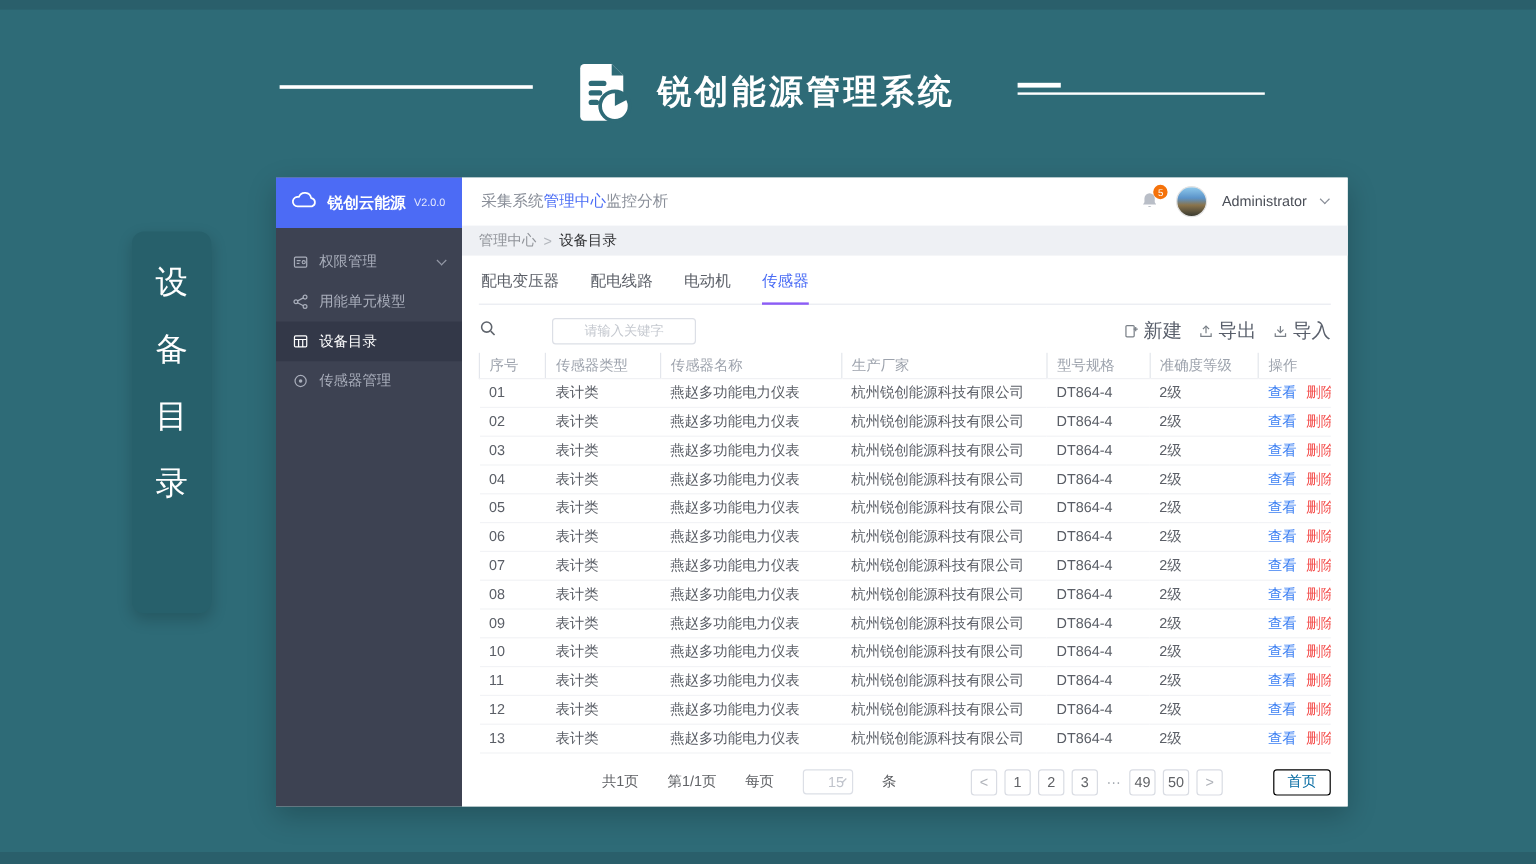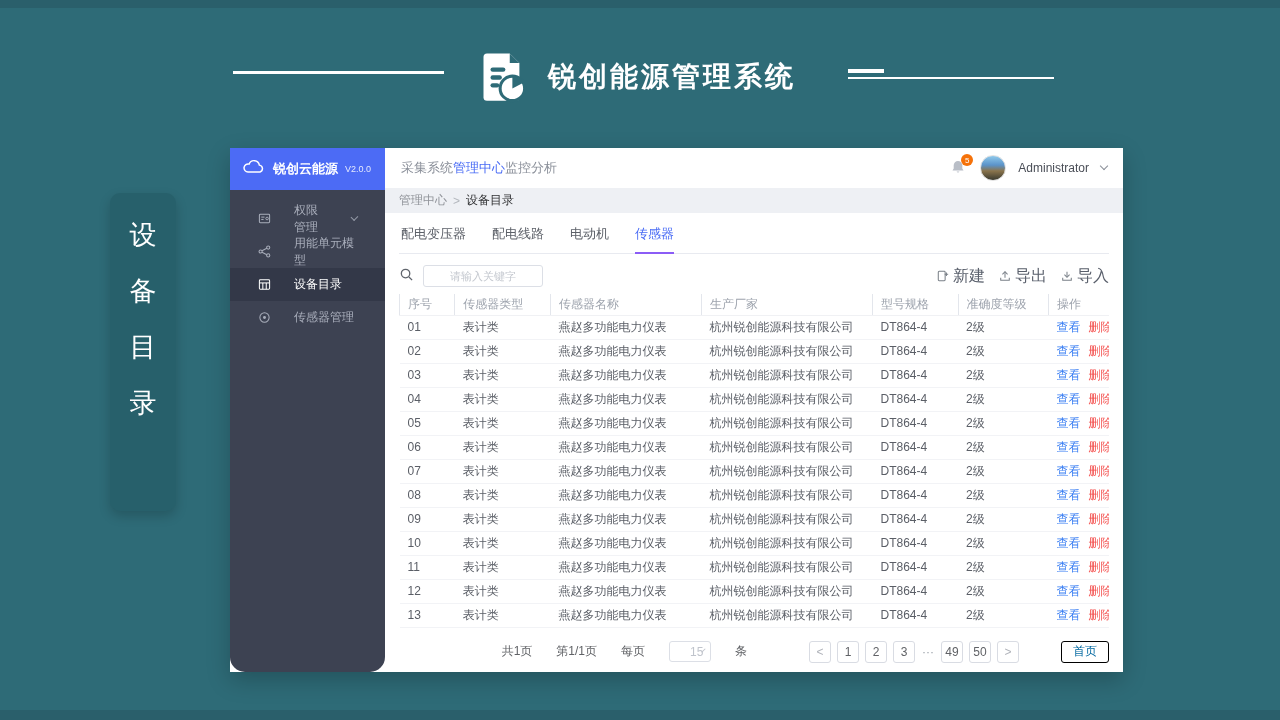--- a/index.html
+++ b/index.html
@@ -18,26 +18,26 @@
   
   .side-tab { position:absolute; left:110px; top:193px; width:66px; height:318px; background:#27606b;
     border-radius:10px; box-shadow:0 5px 12px rgba(0,0,0,.18); display:flex; flex-direction:column;
     align-items:center; padding-top:24px; gap:20px; color:#fff; font-size:27px; }
 
   
   .window { position:absolute; left:230px; top:148px; width:893px; height:524px; display:flex;
     box-shadow:0 8px 22px rgba(0,0,0,.22); background:#fff; }
 
   
-  .sidebar { width:155px; background:#3d4252; flex-shrink:0; display:flex; flex-direction:column;border-radius:15px; }
+  .sidebar { width:155px; background:#3d4252; flex-shrink:0; display:flex; flex-direction:column; }
   .sb-logo { height:42px; background:#4c6bf5; display:flex; align-items:center; padding:0 12px; gap:7px; color:#fff; }
   .sb-logo-name { font-size:13px; font-weight:bold; }
   .sb-logo-ver { font-size:9px; opacity:.85; }
   .menu { padding-top:12px; }
-  .menu-item { height:33px; display:flex; align-items:center; padding:0 28px; gap:23px; color:#a9aebb; font-size:12px; cursor:pointer; }
+  .menu-item { height:33px; display:flex; align-items:center; padding:0 14px; gap:9px; color:#a9aebb; font-size:12px; cursor:pointer; }
   .menu-item.active { background:#333848; color:#fff; }
   .menu-item svg { flex-shrink:0; }
   .chev { width:6px; height:6px; border-right:1.5px solid currentColor; border-bottom:1.5px solid currentColor;
     transform:rotate(45deg); margin-left:auto; margin-top:-3px; opacity:.8; }
 
   
   .main { flex:1; display:flex; flex-direction:column; background:#fff; min-width:0; }
   .topbar { height:40px; display:flex; align-items:center; padding:0 16px; }
   .nav-item { font-size:13px; color:#8a8f99; cursor:pointer; }
   .nav-item.active { color:#4a6cf5; }
@@ -54,21 +54,21 @@
   .breadcrumb { height:25px; background:#eef0f4; display:flex; align-items:center; padding:0 14px; gap:6px; font-size:12px; }
   .bc-parent { color:#909399; cursor:pointer; }
   .bc-sep { color:#b3b7bd; }
   .bc-current { color:#303133; }
 
   .content { flex:1; padding:0 14px; display:flex; flex-direction:column; }
   .tabs { display:flex; gap:26px; border-bottom:1px solid #e8eaf0; padding:12px 2px 0; font-size:13px; color:#5c6068; }
   .tab { padding-bottom:9px; cursor:pointer; }
   .tab.active { color:#4a6cf5; border-bottom:2px solid #8b5cf6; margin-bottom:-1px; }
 
-  .toolbar { display:flex; align-items:center; margin:9px 0 5px; height:26px; }
+  .toolbar { display:flex; align-items:center; margin:9px 0 5px; height:26px;gap:37px; }
   .search-input { width:120px; height:22px; border:1px solid #dcdfe6; border-radius:3px; margin-left:9px;
     font-size:11px; color:#666; text-align:center; outline:none; }
   .search-input::placeholder { color:#c4c8cf; }
   .actions { margin-left:auto; display:flex; gap:14px; align-items:center; }
   .action-btn { display:flex; align-items:center; gap:4px; font-size:16px; color:#595f6b; cursor:pointer; background:none; border:none; }
 
   table { width:100%; border-collapse:collapse; table-layout:fixed; }
   th { font-size:12px; font-weight:normal; color:#9da3ad; text-align:left; height:21px;
     border-left:1px solid #e3e6ec; padding-left:8px; border-bottom:1px solid #f0f1f4; }
   td { font-size:12px; color:#5a5e66; height:24px; padding-left:8px; border-bottom:1px solid #f2f3f6; white-space:nowrap; overflow:hidden; }

